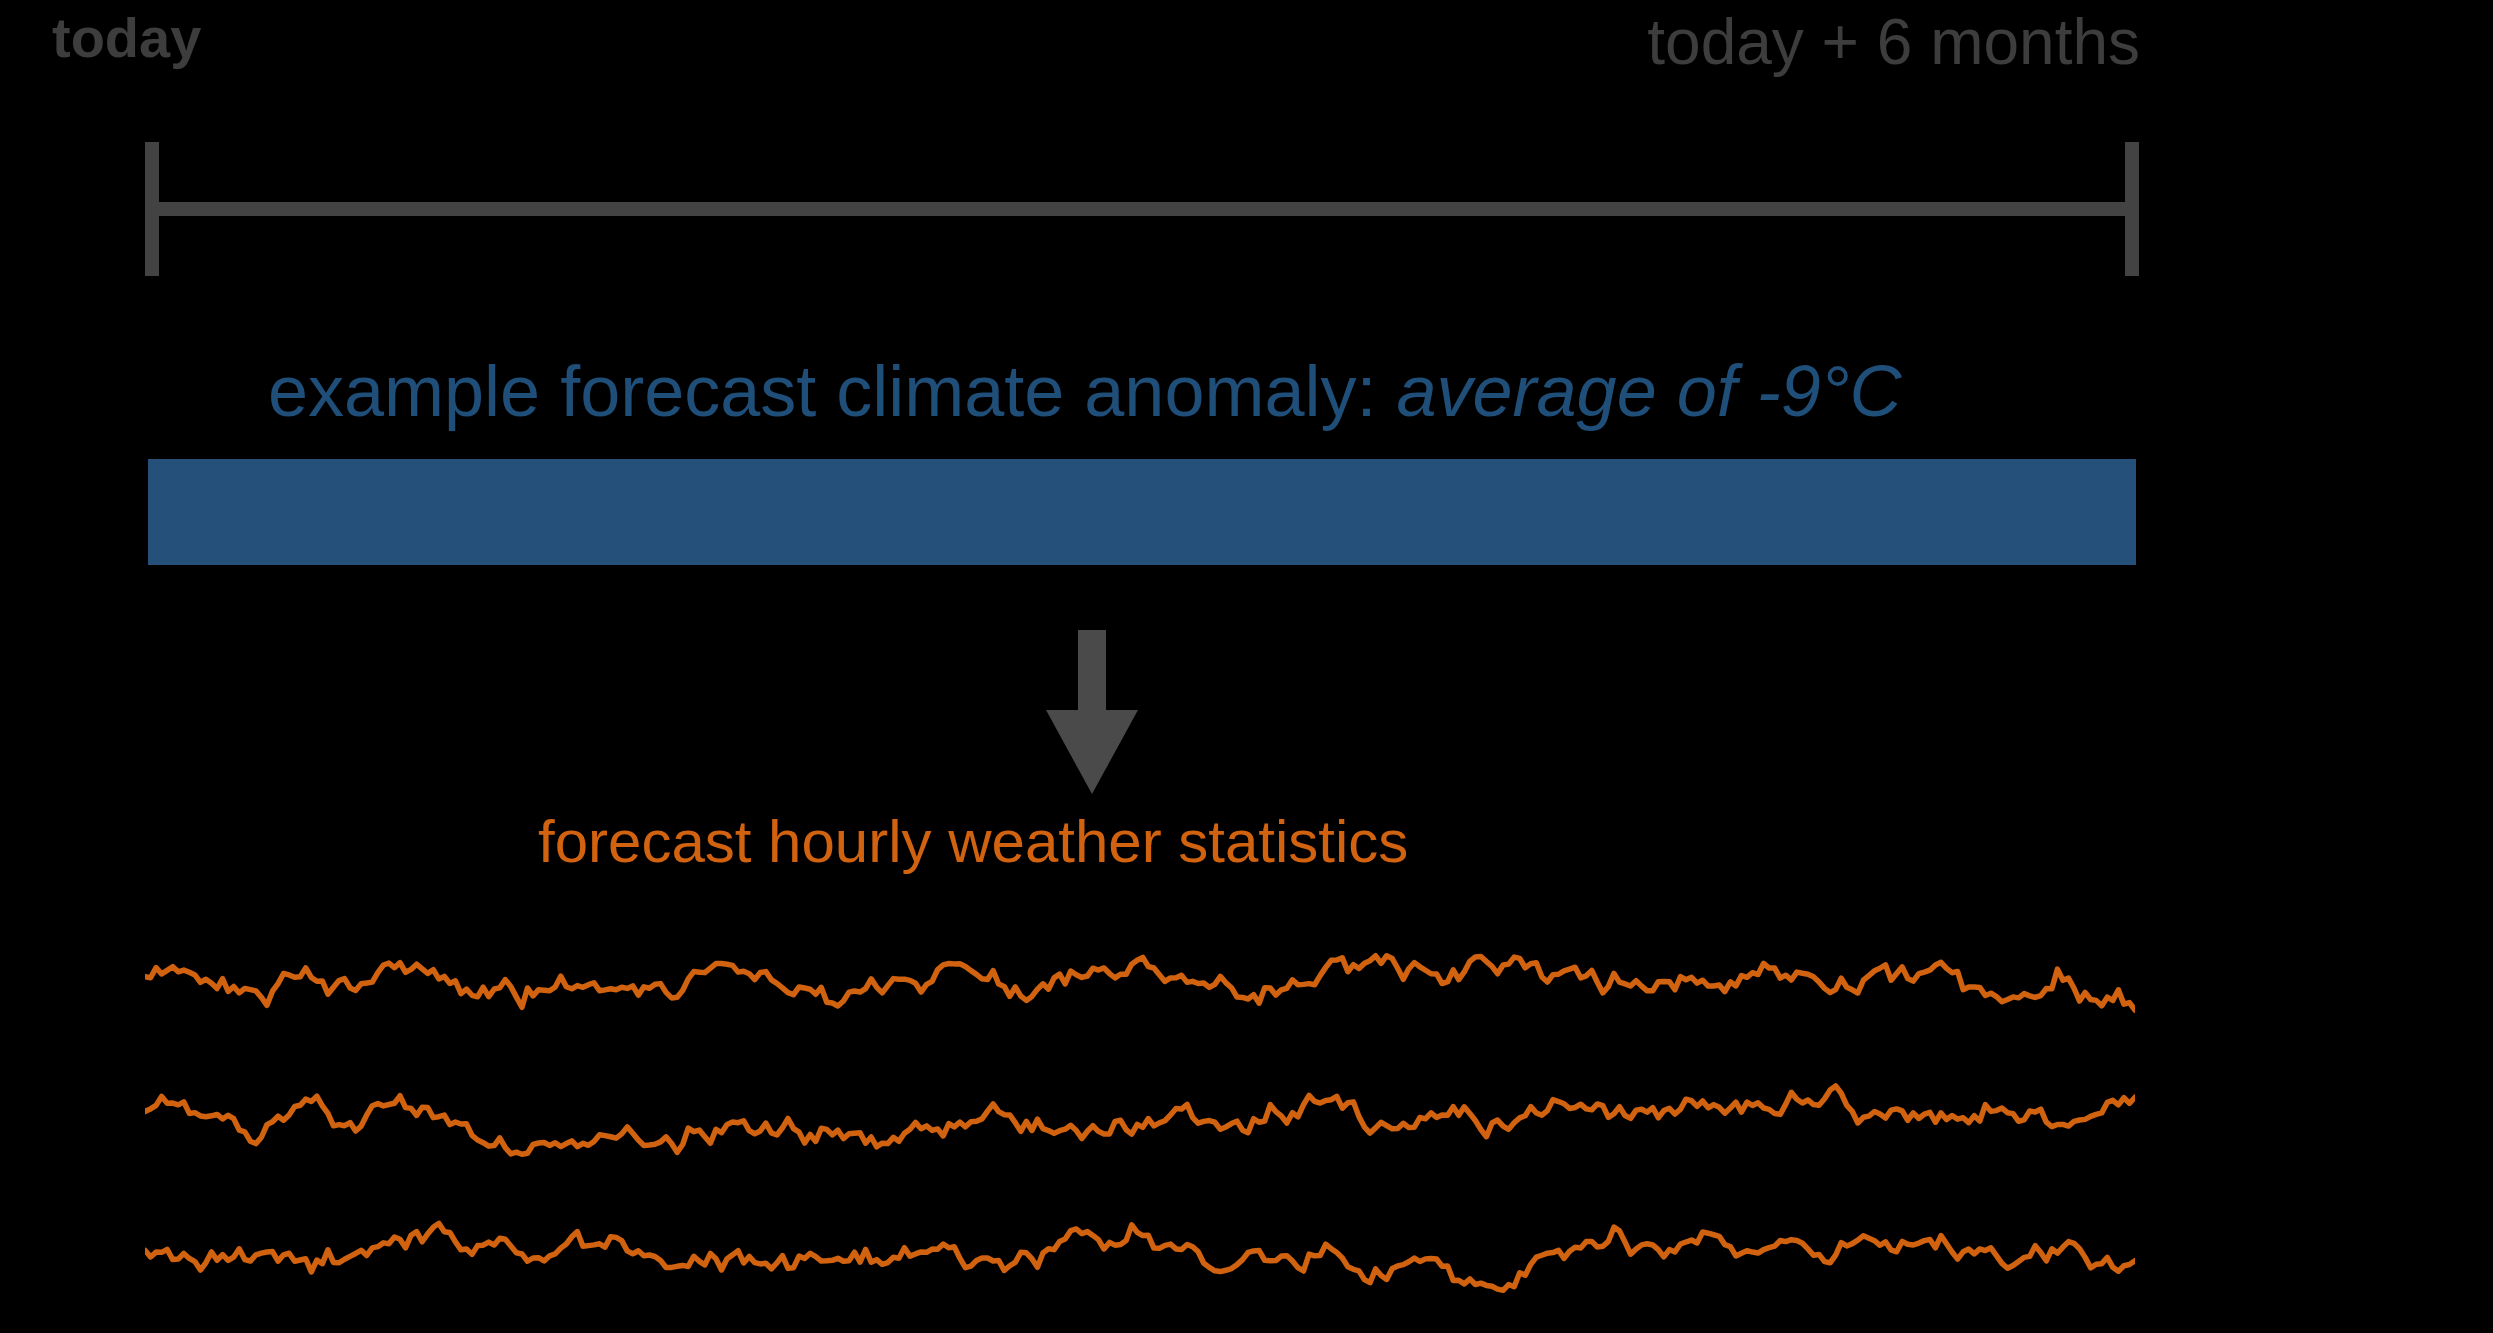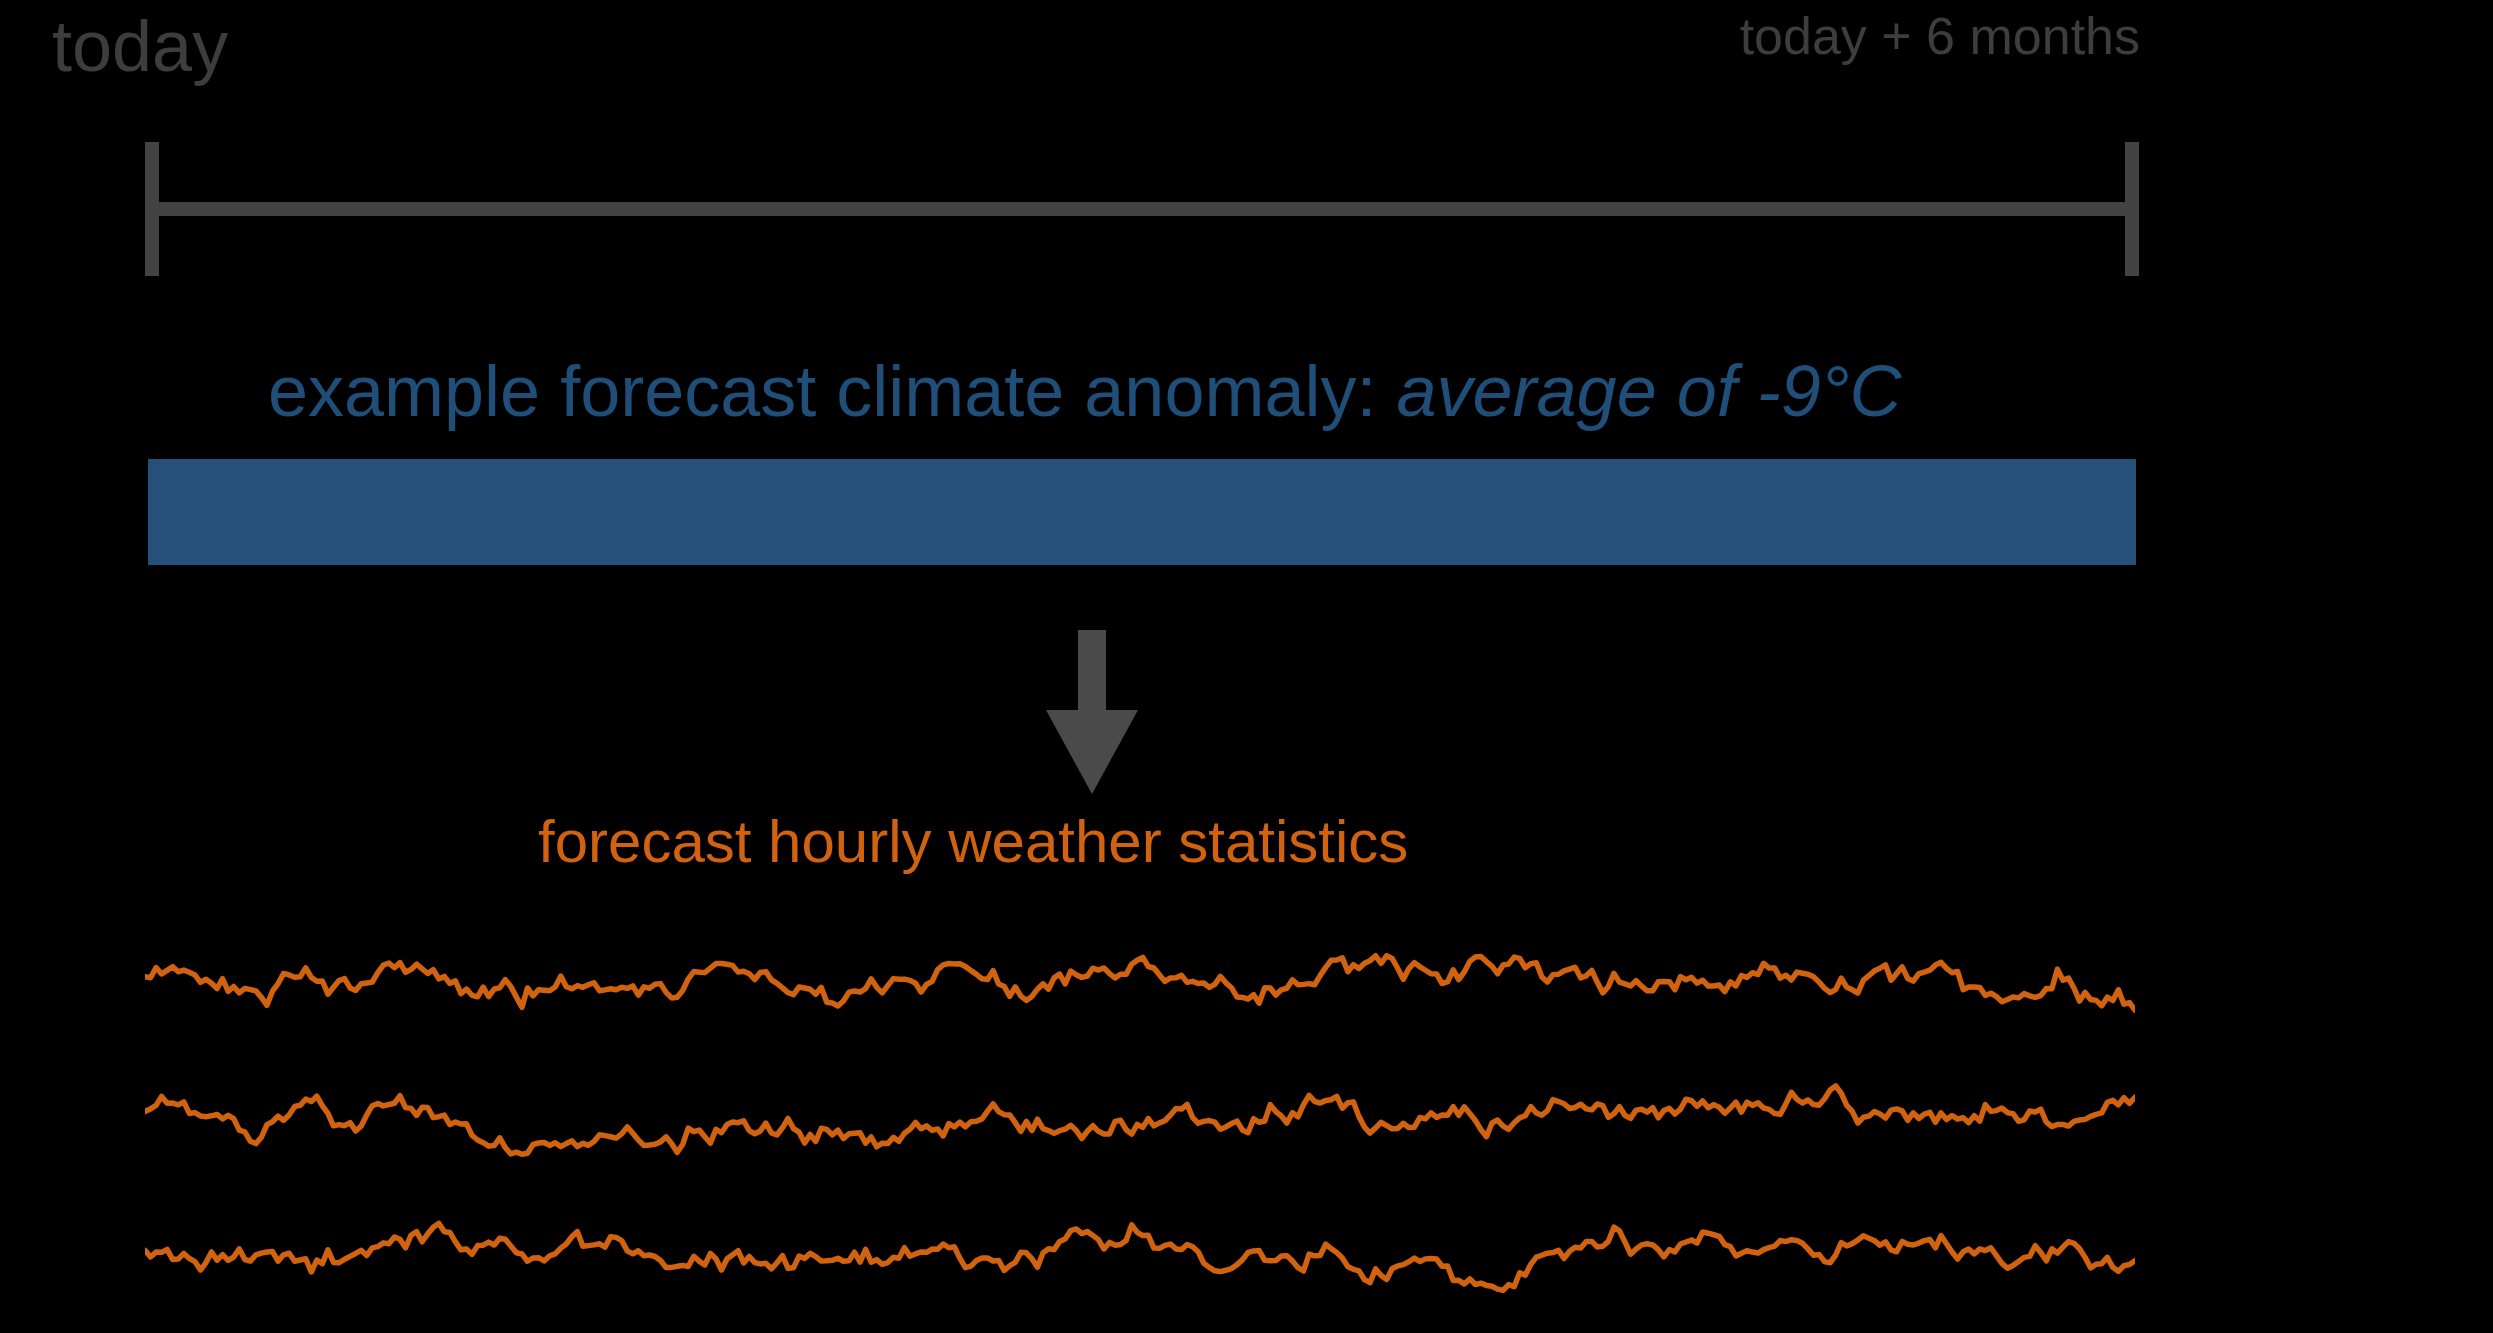--- a/index.html
+++ b/index.html
@@ -18,30 +18,31 @@
     height: 1333px;
     background: #000000;
     overflow: hidden;
   }
 
   
   #timeline-label-start {
     position: absolute;
     left: 52px;
     top: 10px;
-    font-size: 72px;
+    font-size: 56px;
     line-height: 1;
     color: #3d3d3d;
     white-space: nowrap;
+    font-weight: bold;
   }
   #timeline-label-end {
     position: absolute;
     right: 353px;
     top: 10px;
-    font-size: 52px;
+    font-size: 64px;
     line-height: 1;
     color: #3d3d3d;
     white-space: nowrap;
     text-align: right;
   }
   #timeline-ruler {
     position: absolute;
     left: 145px;
     top: 142px;
     width: 1994px;

